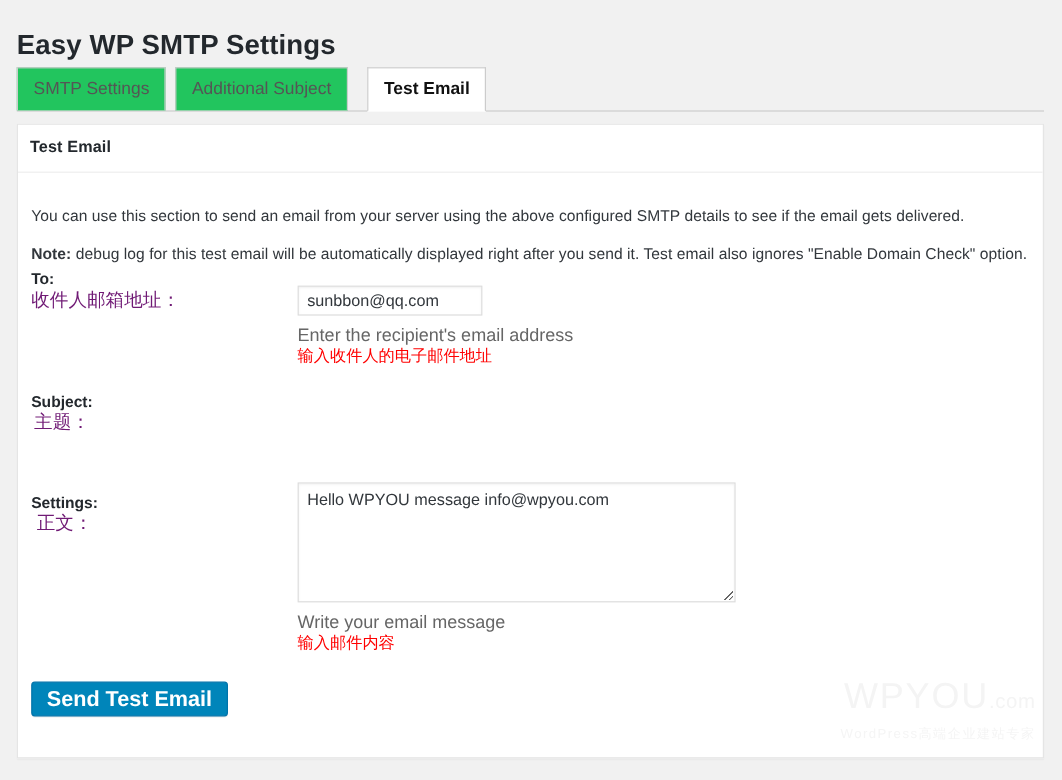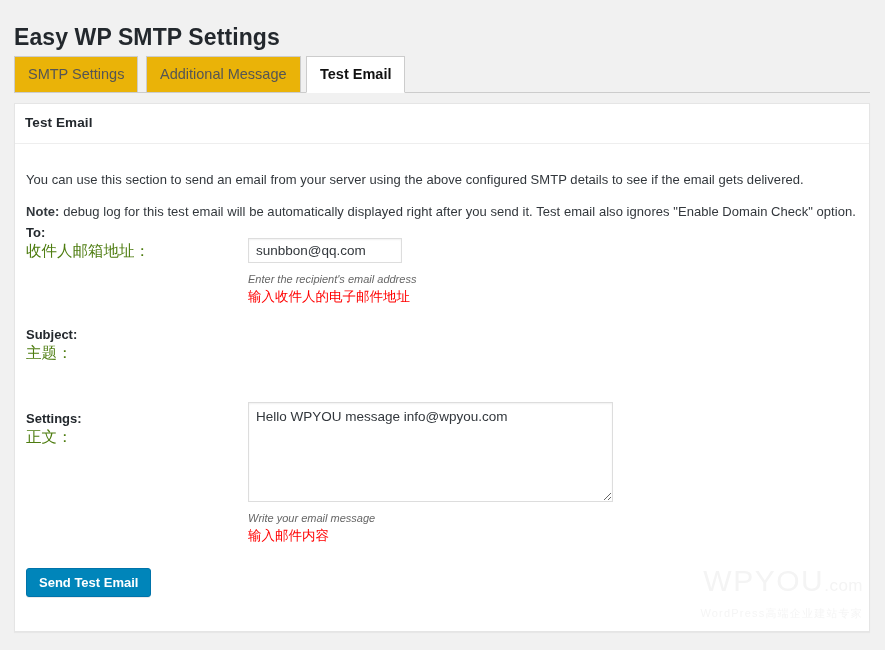--- a/index.html
+++ b/index.html
@@ -38,21 +38,21 @@
     width: 856px;
     height: 37px;
     border-bottom: 1px solid #ccc;
     box-sizing: border-box;
   }
   .nav-tab {
     position: absolute;
     top: 0;
     height: 36px;
     box-sizing: border-box;
-    background: #eab308;
+    background: #22c55e;
     border: 1px solid #ccc;
     border-bottom: none;
     color: #555;
     font-size: 14.5px;
     line-height: 34px;
     padding: 0 13px;
     text-decoration: none;
     white-space: nowrap;
     font-weight: 400;
   }
@@ -121,23 +121,24 @@
     font-size: 13px;
     font-weight: 700;
     color: #23282d;
     line-height: 17px;
     white-space: nowrap;
   }
   .lbl-cn {
     display: block;
     font-size: 15.5px;
     font-weight: 400;
-    color: #4d7c0f;
+    color: #701a75;
     line-height: 20px;
     white-space: nowrap;
+    text-align: center;
   }
 
   .row-field { position: absolute; left: 233px; }
 
   input.text-field {
     display: block;
     width: 154px;
     height: 25px;
     box-sizing: border-box;
     padding: 0 7px;
@@ -168,25 +169,24 @@
     resize: both;
     overflow: hidden;
     line-height: 17px;
   }
 
   .help {
     margin-top: 8px;
   }
   .help-en {
     display: block;
-    font-size: 11px;
+    font-size: 15px;
     color: #666;
     line-height: 17px;
     white-space: nowrap;
-    font-style: italic;
   }
   .help-cn {
     display: block;
     font-size: 13.5px;
     color: #ff0000;
     line-height: 18px;
     white-space: nowrap;
   }
 
   
@@ -202,21 +202,21 @@
     position: absolute;
     left: 11px;
     top: 464px;
     height: 29px;
     box-sizing: border-box;
     background: #0085ba;
     border: 1px solid #0073aa;
     border-radius: 3px;
     color: #fff;
     font-family: "Liberation Sans", "DejaVu Sans", sans-serif;
-    font-size: 13px;
+    font-size: 18px;
     font-weight: 700;
     line-height: 27px;
     padding: 0 12px;
     cursor: pointer;
     box-shadow: 0 1px 0 rgba(0,0,0,.08);
     white-space: nowrap;
   }
 
   
   .watermark {
@@ -249,21 +249,21 @@
     margin-top: 2px;
   }
 </style>
 </head>
 <body>
 
 <h1 class="page-title">Easy WP SMTP Settings</h1>
 
 <div class="nav-tab-wrapper">
   <a class="nav-tab" id="tab-0">SMTP Settings</a>
-  <a class="nav-tab" id="tab-1">Additional Message</a>
+  <a class="nav-tab" id="tab-1">Additional Subject</a>
   <a class="nav-tab nav-tab-active" id="tab-2">Test Email</a>
 </div>
 
 <div class="panel">
 
   <div class="panel-header">
     <span class="panel-header-title">Test Email</span>
   </div>
 
   <p class="intro intro-2"><b>Note:</b><span> debug log for this test email will be automatically displayed right after you send it. Test email also ignores "Enable Domain Check" option.</span></p>

